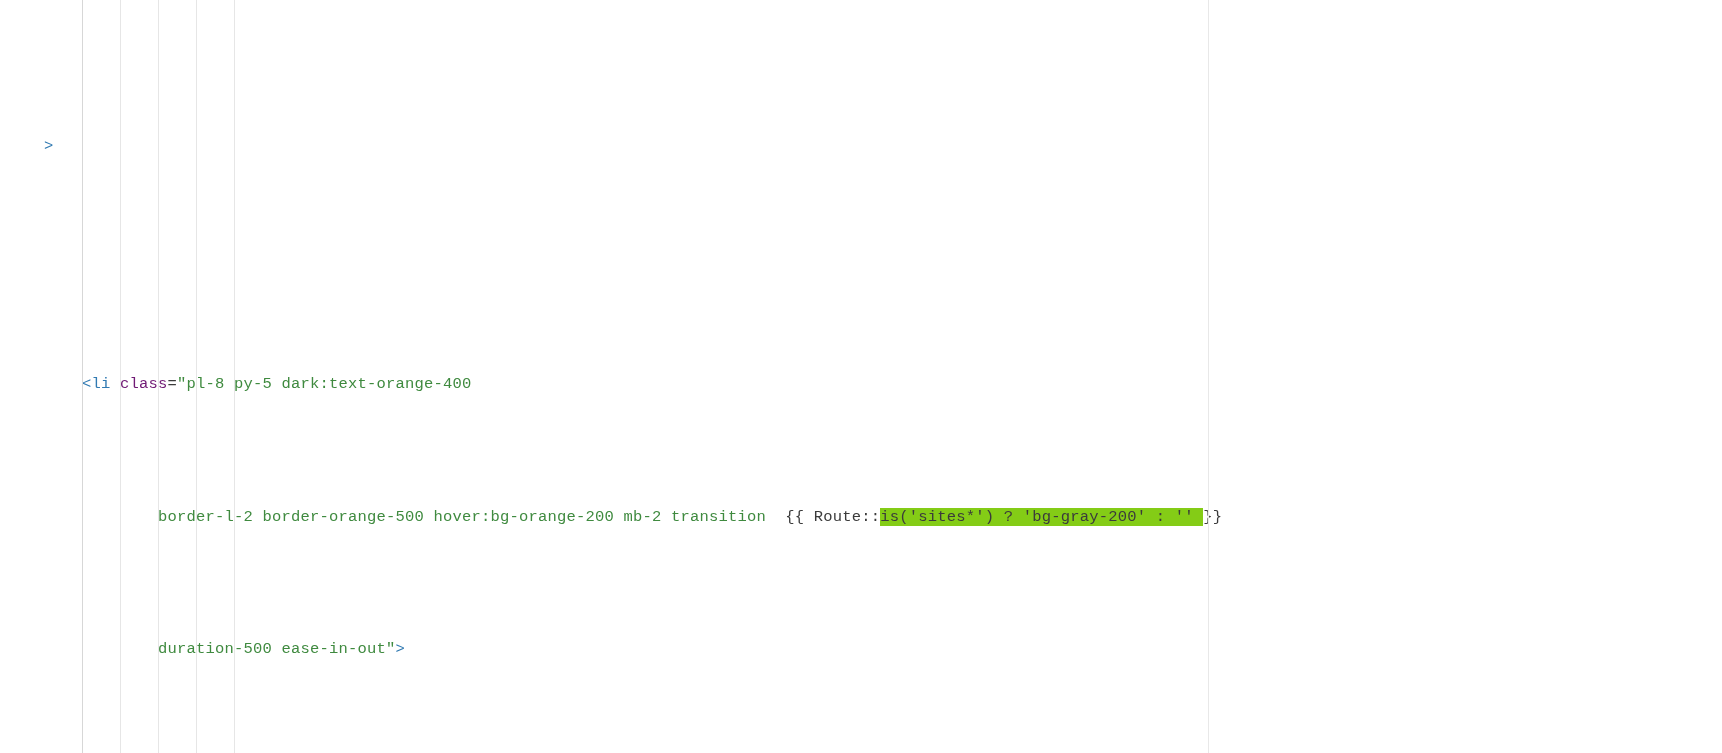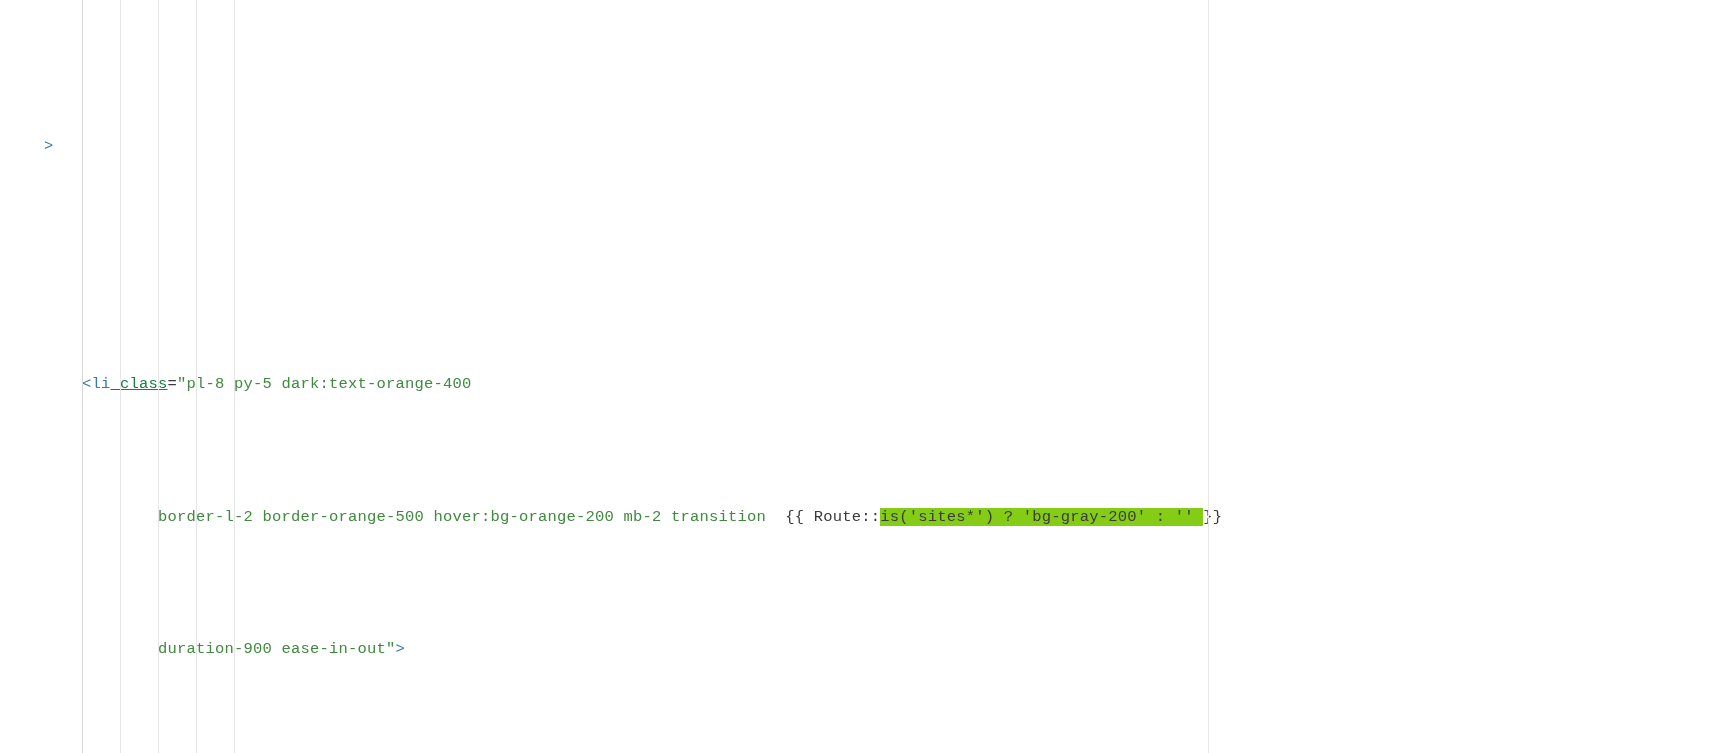--- a/index.html
+++ b/index.html
@@ -29,21 +29,21 @@
     position: absolute;
     top: 0;
     bottom: 0;
     width: 0;
     border-left: 1px solid #e8e8e8;
   }
   .sep1 { left: 1208px; }
 
   
   .tag   { color: #317ab2; }
-  .attr  { color: #15803d; text-decoration: underline; }       
+  .attr  { color: #701a75; }       
   .eq    { color: #3b3b3b; }
   .str   { color: #3f8a3f; }       
   .bl-d  { color: #3b3b3b; }       
   .php   { color: #3b3b3b; }       
   .hl    { background: #84cc16; }  
   .row { display:block; height:26.5px; }
 </style>
 </head>
 <body>
 
@@ -55,21 +55,21 @@
   
   <span class="row"> </span>
 
   
   <span class="row"><span>    </span><span class="tag">&lt;li</span><span class="attr"> class</span><span class="eq">=</span><span class="str">"</span><span class="str">pl-8 py-5 dark:text-orange-400</span></span>
 
   
   <span class="row"><span>        </span><span class="str">    border-l-2 border-orange-500 hover:bg-orange-200 mb-2 transition </span><span class="bl-d"> {{ </span><span class="php">Route::</span><span class="php hl">is('sites*') ? 'bg-gray-200' : '' </span><span class="bl-d">}}</span></span>
 
   
-  <span class="row"><span>        </span><span class="str">    duration-900 ease-in-out</span><span class="str">"</span><span class="tag">&gt;</span></span>
+  <span class="row"><span>        </span><span class="str">    duration-500 ease-in-out</span><span class="str">"</span><span class="tag">&gt;</span></span>
 
   
   
 
   
   
 
   
   
 

